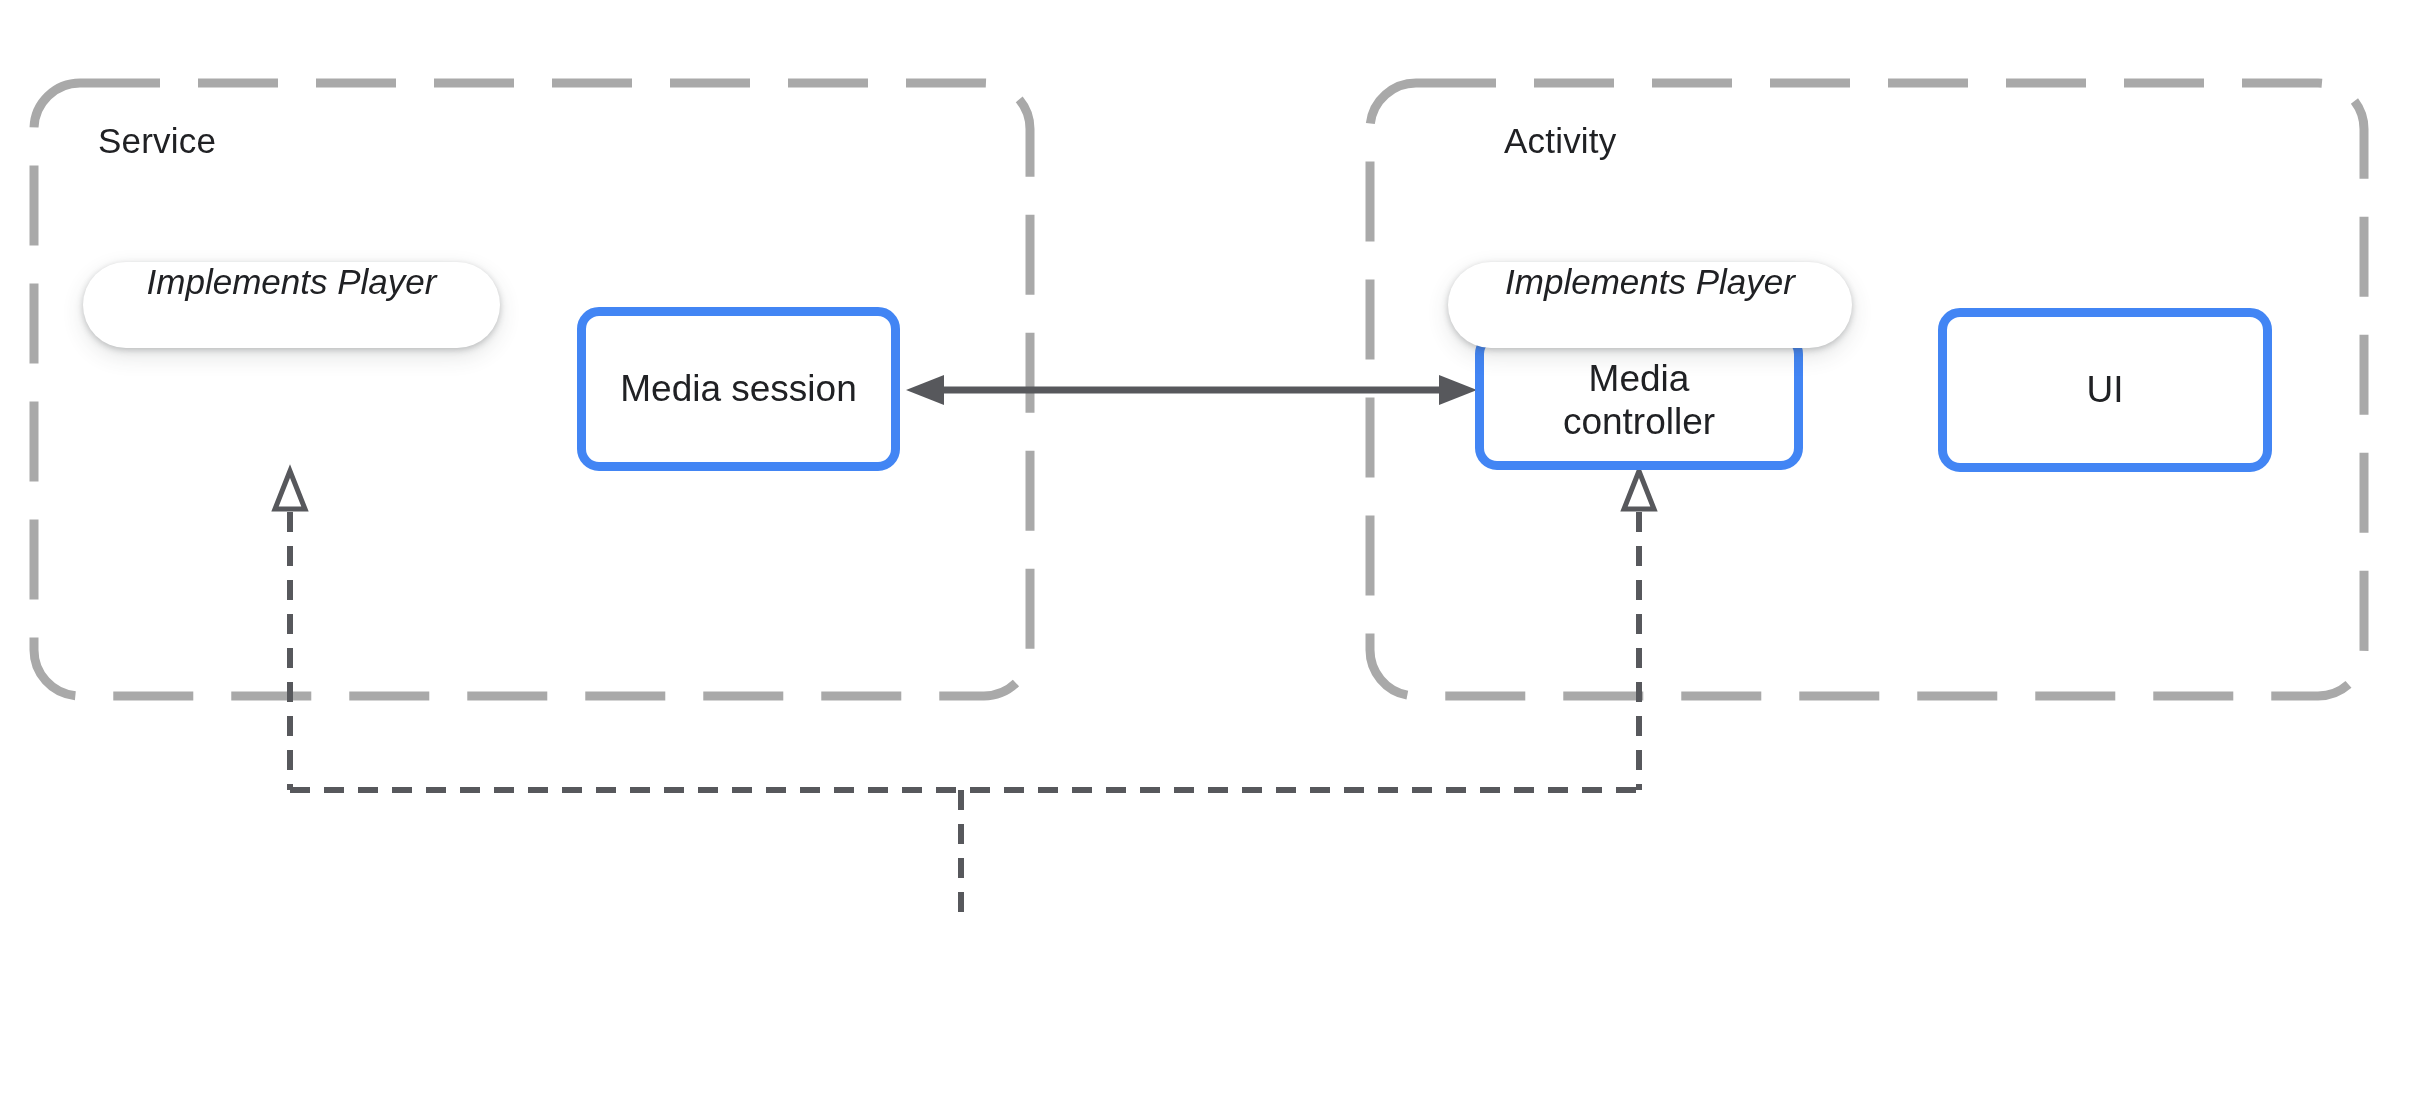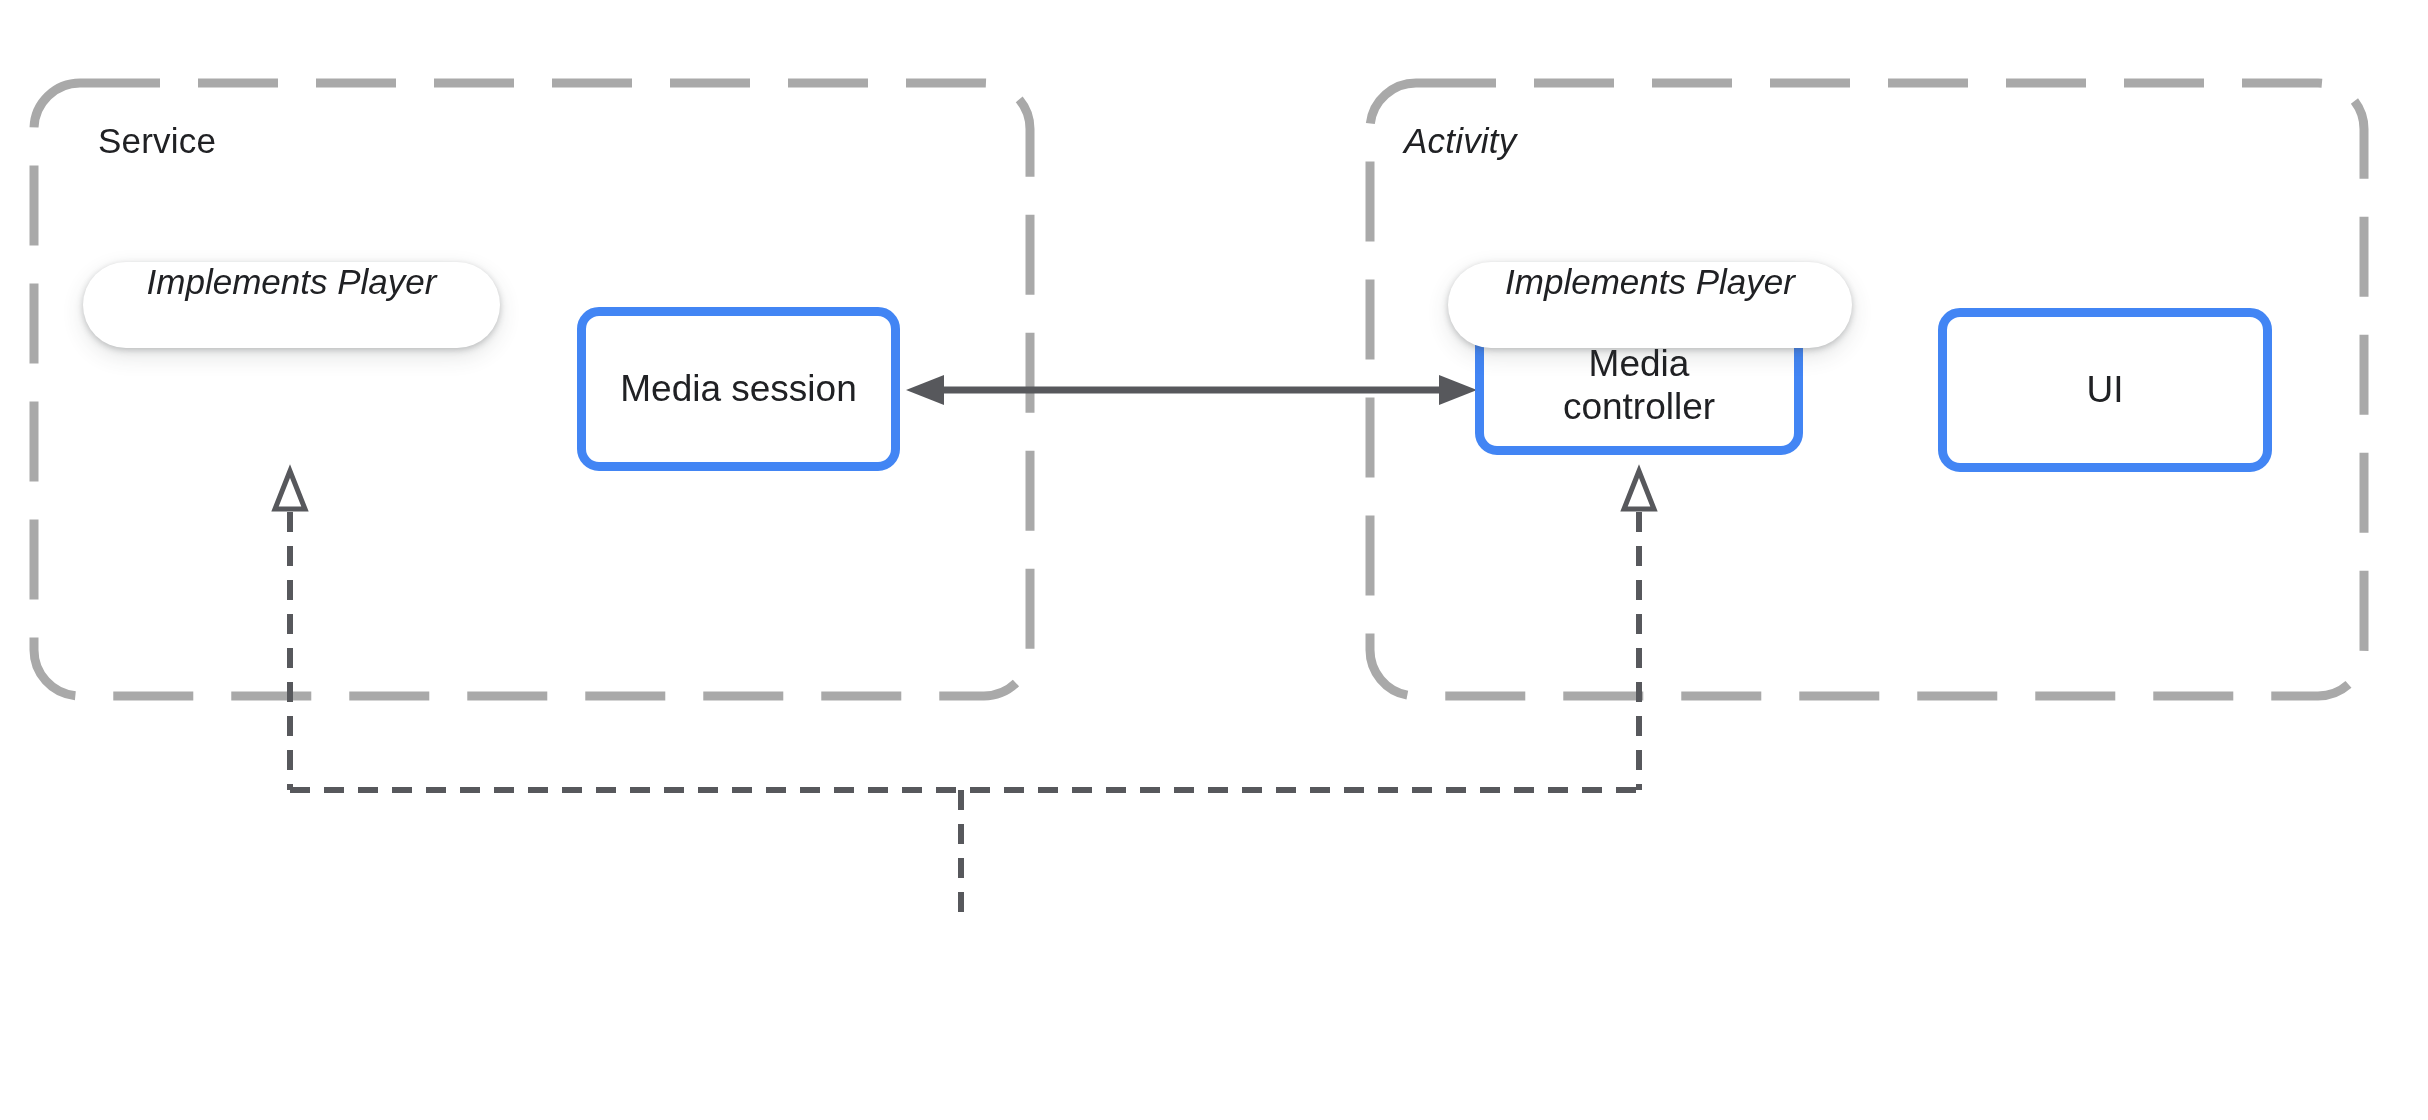--- a/index.html
+++ b/index.html
@@ -42,24 +42,24 @@
   .pill{
     position:absolute;z-index:3;box-sizing:border-box;
     background:var(--background);
     border-radius:60px;
     box-shadow:0 2px 6px rgba(60,64,67,.28),0 8px 22px rgba(60,64,67,.14);
     display:flex;align-items:flex-start;justify-content:center;
     font-size:35px;color:var(--text);font-style:italic;
   }
   
   #service-label{left:78px;top:122px;margin-left:20px;}
-  #activity-label{left:1404px;top:122px;font-style:italic;}
+  #activity-label{left:1504px;top:122px;}
   #exoplayer-box{left:124px;top:332px;width:332px;height:138px;}
   #media-session-box{left:577px;top:307px;width:323px;height:164px;}
-  #media-controller-box{left:1475px;top:317px;width:328px;height:138px;}
+  #media-controller-box{left:1475px;top:332px;width:328px;height:138px;}
   #ui-box{left:1938px;top:308px;width:334px;height:164px;}
   #player-box{left:795px;top:912px;width:333px;height:166px;}
   #service-badge{left:83px;top:262px;width:417px;height:86px;}
   #activity-badge{left:1448px;top:262px;width:404px;height:86px;}
 </style>
 </head>
 <body>
 
 <div class="canvas">
 

